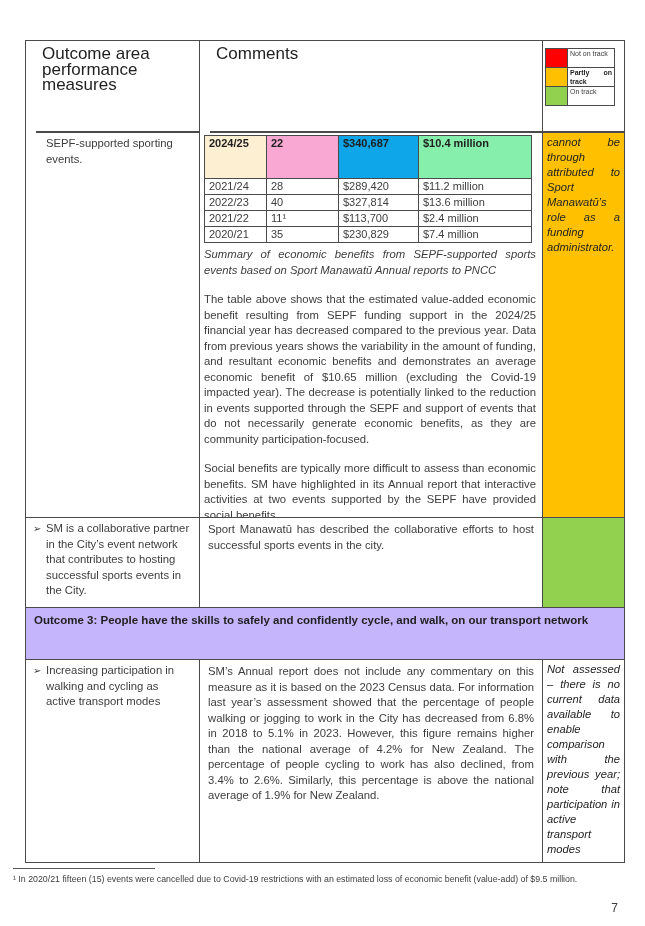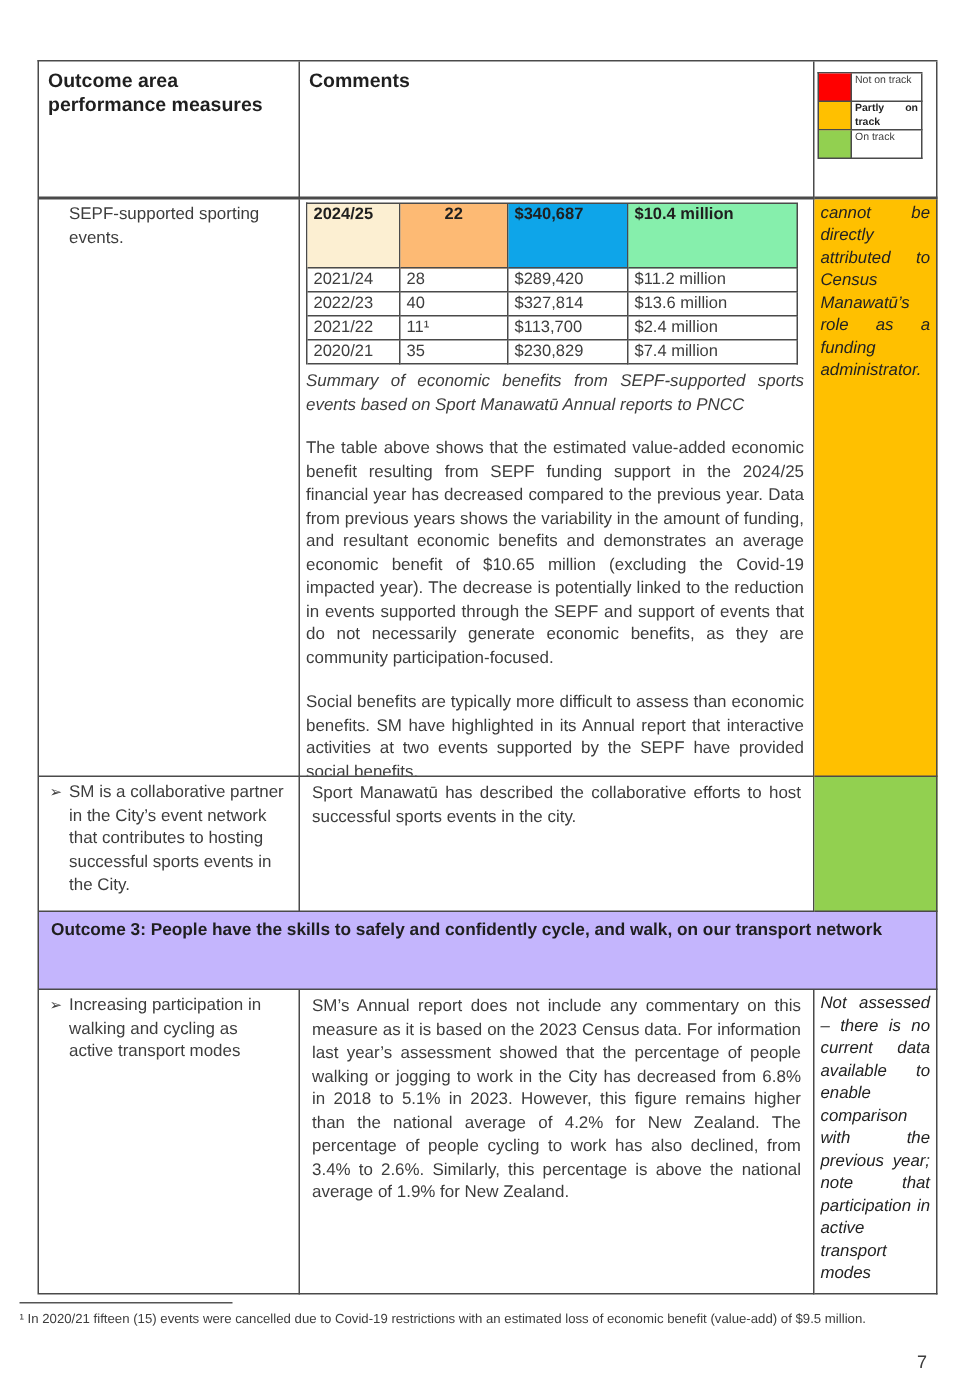--- a/index.html
+++ b/index.html
@@ -11,21 +11,21 @@
     position:absolute;left:25px;top:40px;width:599px;
     display:grid;
     grid-template-columns:174px 343px 82px;
     grid-template-rows:92px 385px 90px 52px 203px;
     border-top:1px solid #4a4a4a;border-left:1px solid #4a4a4a;
   }
   .cell{
     box-sizing:border-box;border-right:1px solid #4a4a4a;border-bottom:1px solid #4a4a4a;
     font-size:11.3px;line-height:15.5px;overflow:hidden;
   }
-  .hcell{font-weight:bold;color:#1f1f1f;padding:5px 6px;font-size:13px;}
+  .hcell{font-weight:normal;color:#1f1f1f;padding:5px 6px;font-size:17px;margin-left:10px;}
   .hcell-key{font-weight:bold;color:#1f1f1f;padding:5px 5px;font-size:11px;text-align:justify;}
   .hdr-b{border-bottom:2px solid #4a4a4a;}
   
   .key-table{
     margin:7px 0 0 2px;display:grid;grid-template-columns:22px 47px;
     border-top:1px solid #4a4a4a;border-left:1px solid #4a4a4a;width:69px;
   }
   .key-cell{
     box-sizing:border-box;border-right:1px solid #4a4a4a;border-bottom:1px solid #4a4a4a;
     height:19px;
@@ -87,21 +87,21 @@
       </div>
     </div>
 
     <div class="cell measure noarrow">
       <span class="bullet"></span>
       <span class="mtext">SEPF-supported sporting events.</span>
     </div>
     <div class="cell comments">
       <div class="etable">
         <div class="ecell ehead" style="background: rgb(252, 239, 210);">2024/25</div>
-        <div class="ecell ehead" style="background: #fdba74; text-align: center;">22</div>
+        <div class="ecell ehead" style="background: #f9a8d4;">22</div>
         <div class="ecell ehead" style="background: #0ea5e9;">$340,687</div>
         <div class="ecell ehead" style="background: #86efac;">$10.4 million</div>
 
         <div class="ecell">2021/24</div>
         <div class="ecell">28</div>
         <div class="ecell">$289,420</div>
         <div class="ecell">$11.2 million</div>
 
         <div class="ecell">2022/23</div>
         <div class="ecell">40</div>
@@ -116,21 +116,21 @@
         <div class="ecell">2020/21</div>
         <div class="ecell">35</div>
         <div class="ecell">$230,829</div>
         <div class="ecell">$7.4 million</div>
       </div>
       <div class="caption">Summary of economic benefits from SEPF-supported sports events based on Sport Manawatū Annual reports to PNCC</div>
       <div class="para">The table above shows that the estimated value-added economic benefit resulting from SEPF funding support in the 2024/25 financial year has decreased compared to the previous year. Data from previous years shows the variability in the amount of funding, and resultant economic benefits and demonstrates an average economic benefit of $10.65 million (excluding the Covid-19 impacted year). The decrease is potentially linked to the reduction in events supported through the SEPF and support of events that do not necessarily generate economic benefits, as they are community participation-focused.</div>
       <div class="para">Social benefits are typically more difficult to assess than economic benefits.  SM have highlighted in its Annual report that interactive activities at two events supported by the SEPF have provided social benefits.</div>
     </div>
     <div class="cell note-cell" style="background: rgb(255, 192, 0);">
-      <span>cannot be directly attributed to Census Manawatū’s role as a funding administrator.</span>
+      <span>cannot be through attributed to Sport Manawatū’s role as a funding administrator.</span>
     </div>
 
     <div class="cell measure">
       <span class="bullet">➢</span>
       <span class="mtext">SM is a collaborative partner in the City’s event network that contributes to hosting successful sports events in the City.</span>
     </div>
     <div class="cell comments-plain">Sport Manawatū has described the collaborative efforts to host successful sports events in the city.</div>
     <div class="cell" style="background: rgb(146, 208, 80);"></div>
 
     <div class="banner" style="background: #c4b5fd;">Outcome 3: People have the skills to safely and confidently cycle, and walk, on our transport network</div>

